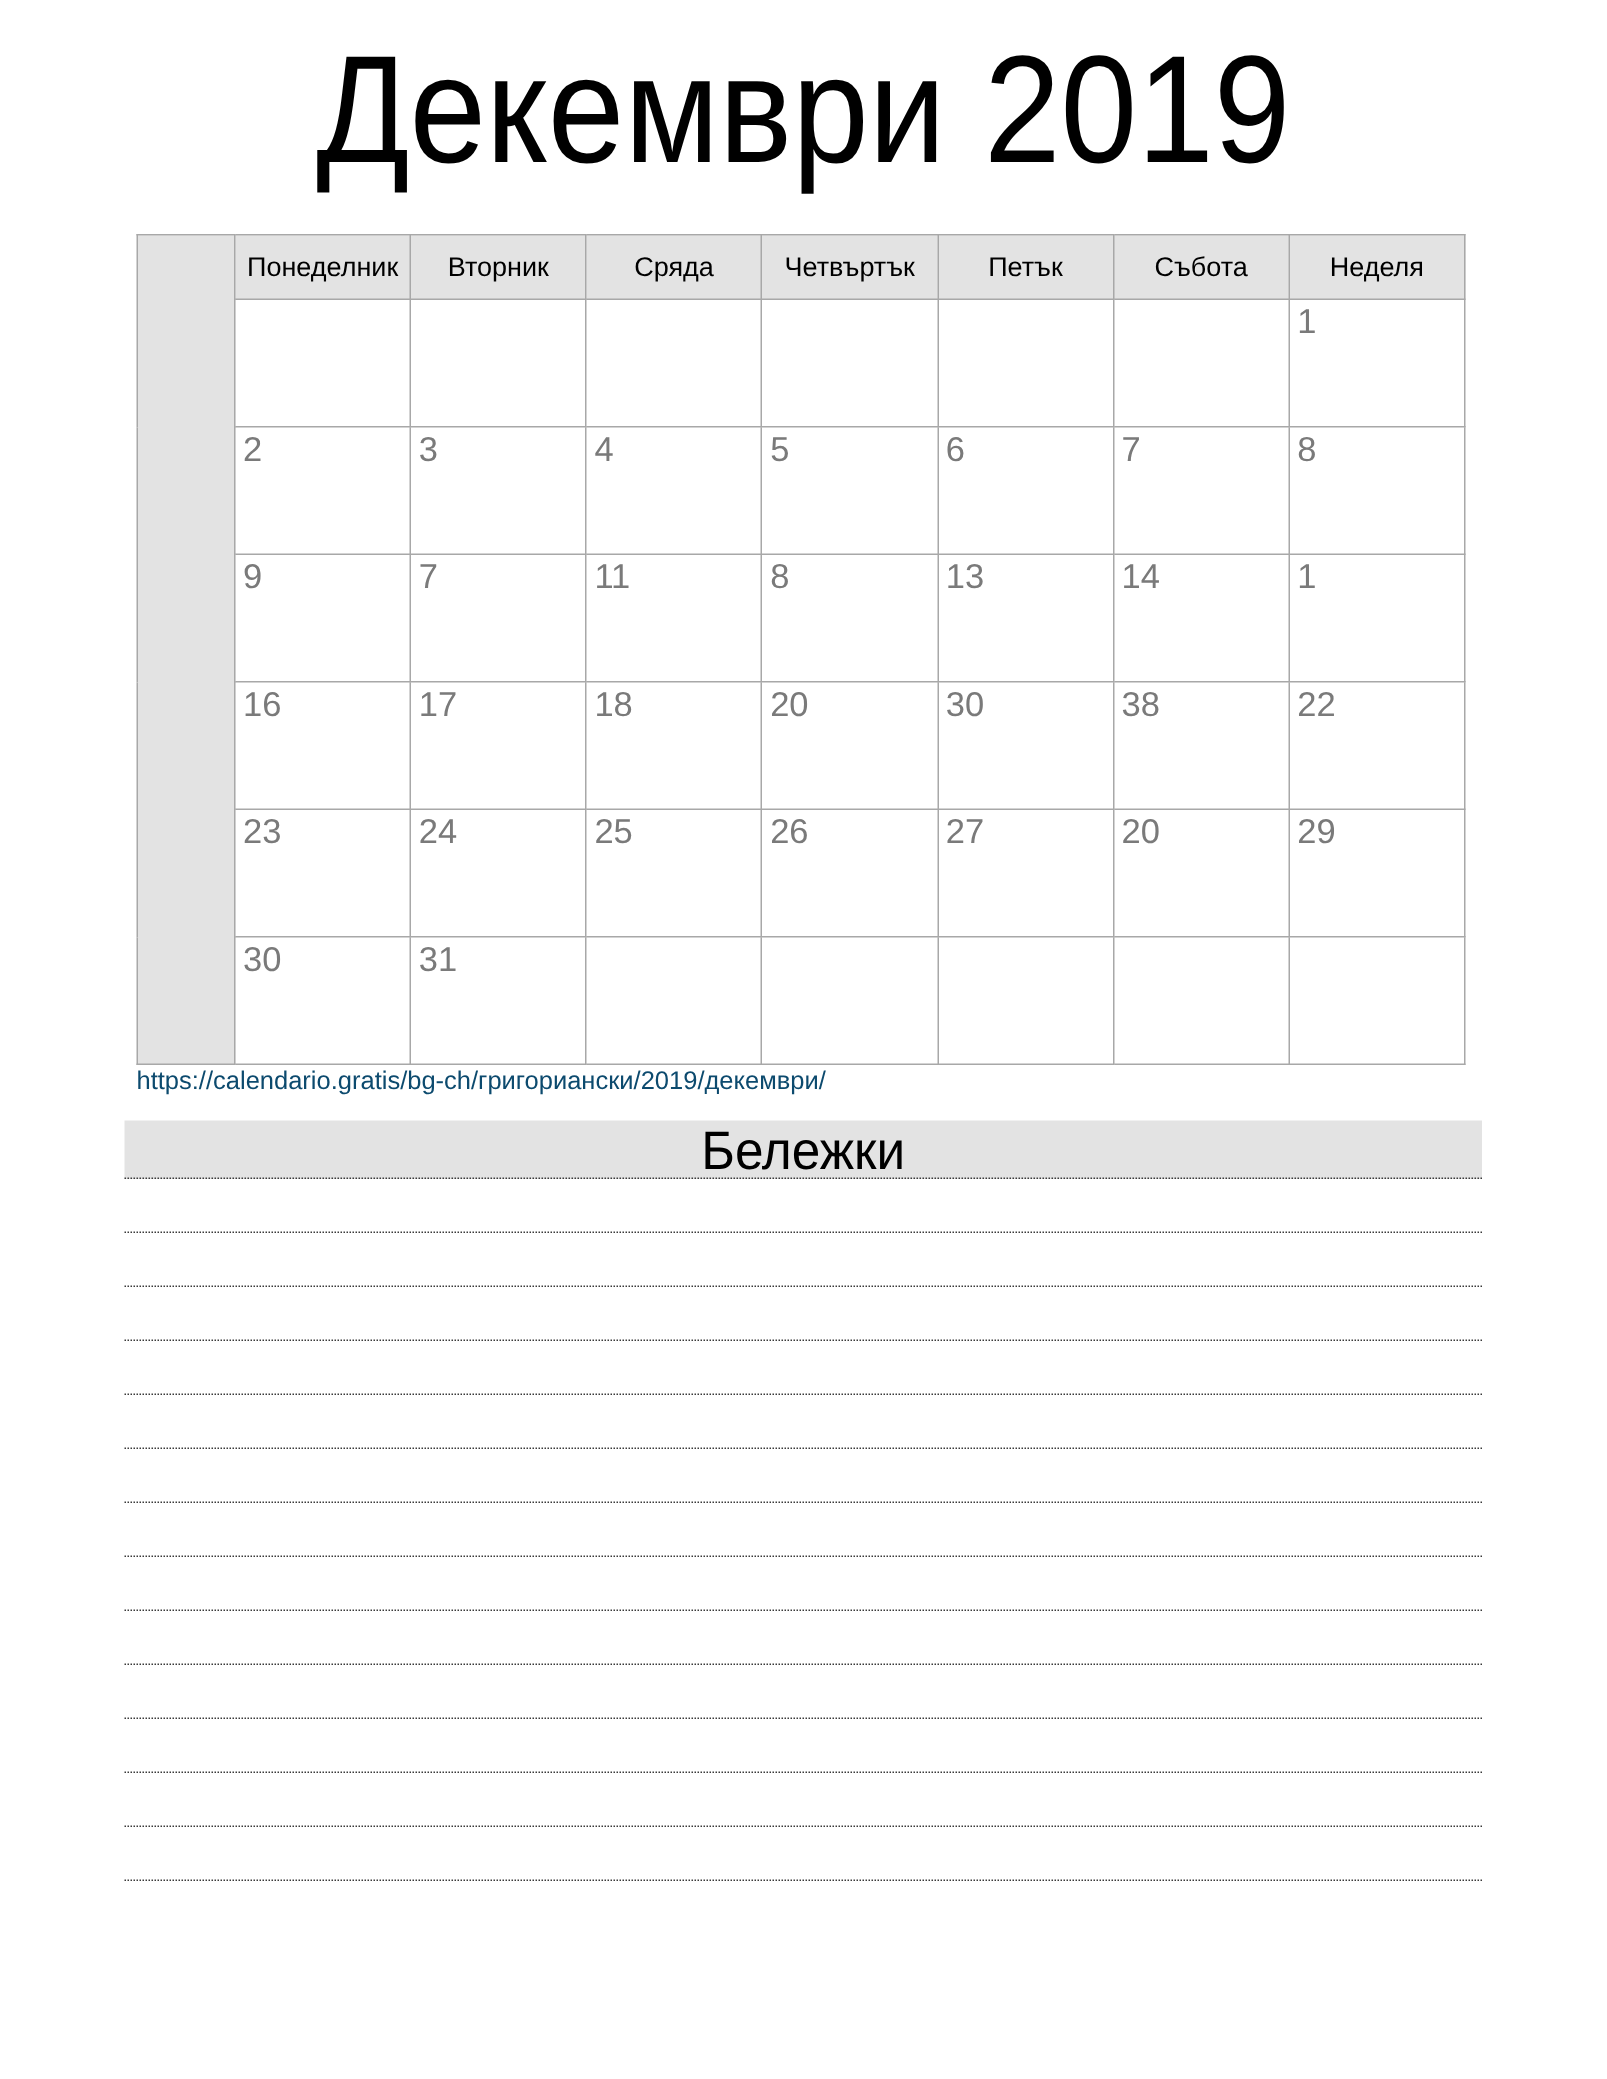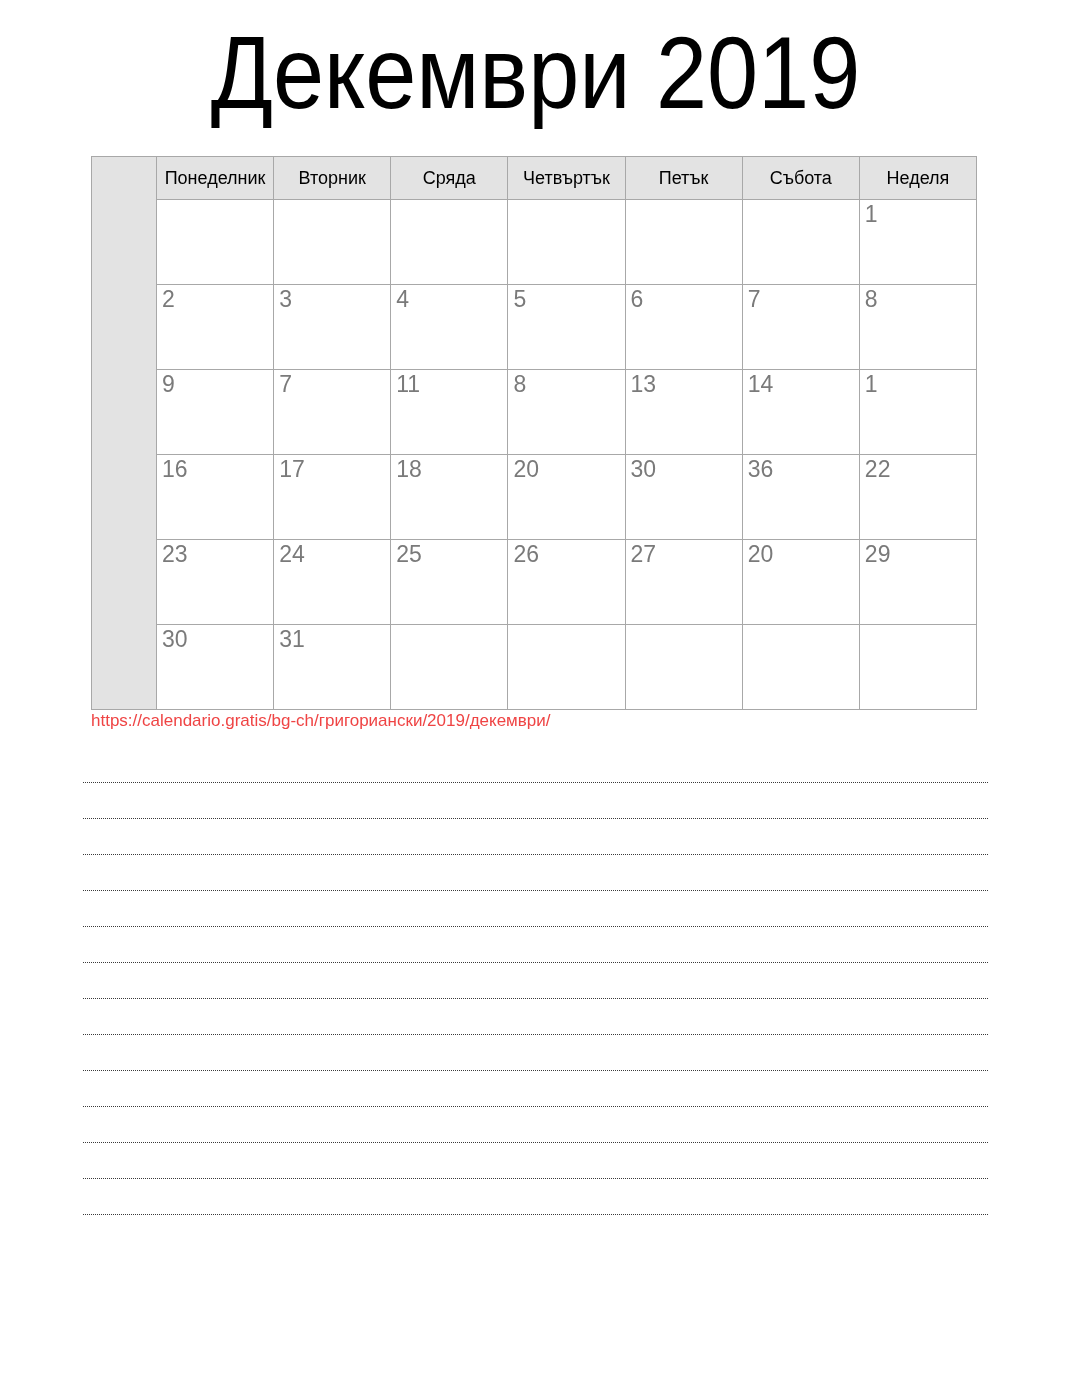--- a/index.html
+++ b/index.html
@@ -58,21 +58,21 @@
     text-align: left;
     padding: 2px 0 0 5px;
     line-height: 1.05;
   }
 
   
   .source-url {
     position: absolute;
     left: 91px; top: 711px;
     font-size: 17px;
-    color: #ef4444;
+    color: #0c4a6e;
     white-space: nowrap;
   }
 
   
   .notes {
     position: absolute;
     left: 83px; top: 747px;
     width: 905px;
   }
   .notes-header {
@@ -139,21 +139,21 @@
           <td class="day">13</td>
           <td class="day">14</td>
           <td class="day">1</td>
         </tr>
         <tr class="week-row">
           <td class="day">16</td>
           <td class="day">17</td>
           <td class="day">18</td>
           <td class="day">20</td>
           <td class="day">30</td>
-          <td class="day">36</td>
+          <td class="day">38</td>
           <td class="day">22</td>
         </tr>
         <tr class="week-row">
           <td class="day">23</td>
           <td class="day">24</td>
           <td class="day">25</td>
           <td class="day">26</td>
           <td class="day">27</td>
           <td class="day">20</td>
           <td class="day">29</td>
@@ -166,20 +166,23 @@
           <td class="day"></td>
           <td class="day"></td>
           <td class="day"></td>
         </tr>
       </tbody>
   </table>
 
   <div class="source-url">https://calendario.gratis/bg-ch/григориански/2019/декември/</div>
 
   <div class="notes">
+    <div class="notes-header">
+      <span class="notes-title">Бележки</span>
+    </div>
     <div class="notes-lines">
 
     <div class="note-line"></div>
         <div class="note-line"></div>
         <div class="note-line"></div>
         <div class="note-line"></div>
         <div class="note-line"></div>
         <div class="note-line"></div>
         <div class="note-line"></div>
         <div class="note-line"></div>

